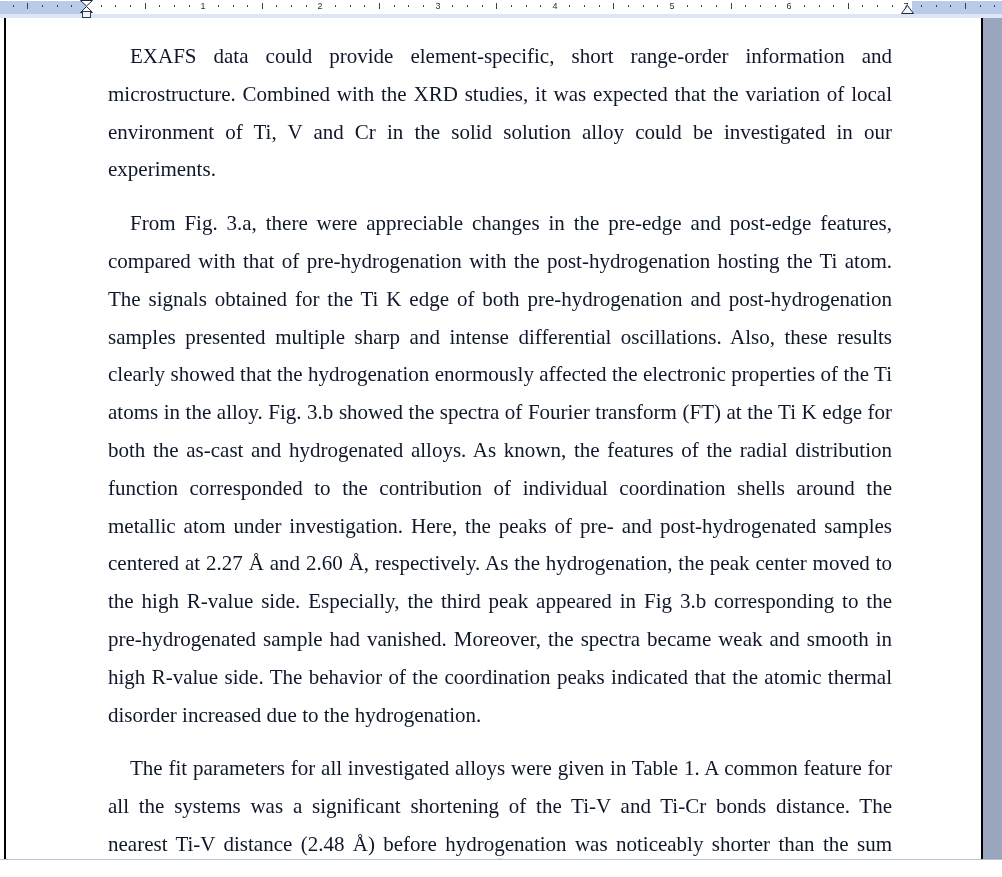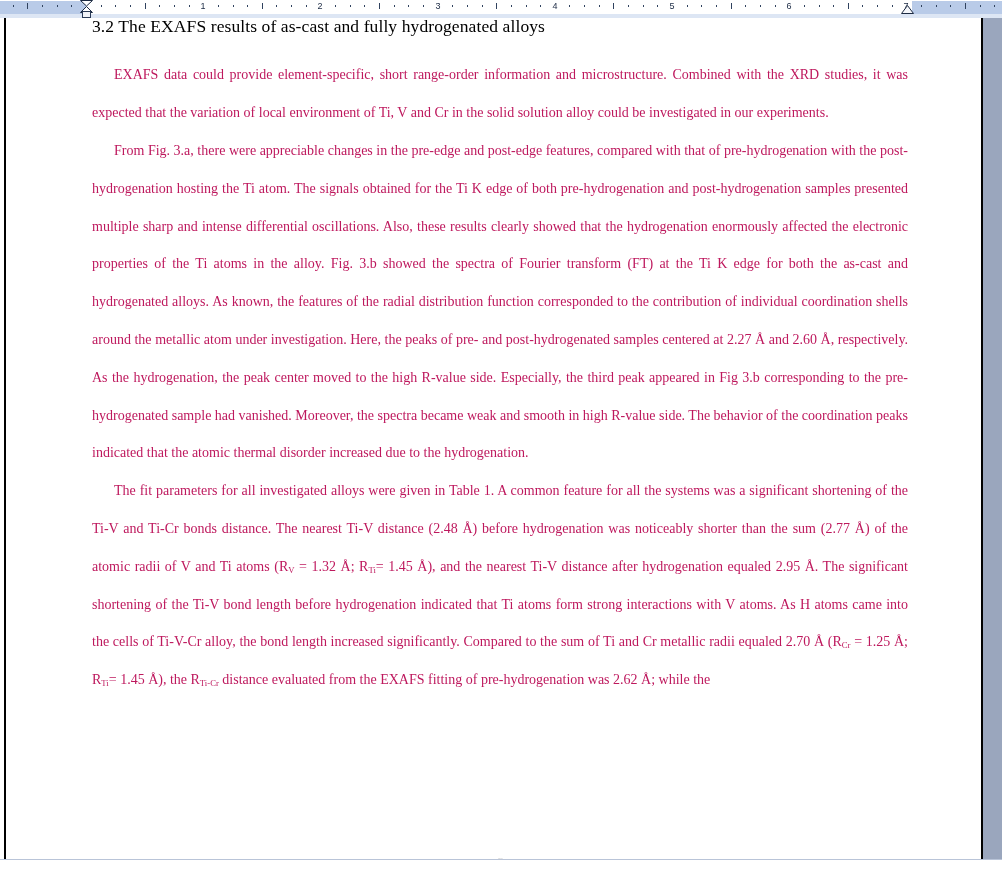--- a/index.html
+++ b/index.html
@@ -130,27 +130,27 @@
     font-size: 17.5px;
     font-weight: normal;
     line-height: 1.05;
     color: #000000;
     letter-spacing: 0.1px;
     white-space: nowrap;
     position: relative;
     top: -1px;
   }
   p.para {
-    margin: 0;
+    margin: 16px;
     padding: 0;
-    font-size: 14px;
+    font-size: 21px;
     line-height: 37.8px;
     text-align: justify;
     text-justify: inter-word;
-    color: #be185d;
+    color: #0f172a;
     text-indent: 22px;
   }
   p.para:first-of-type { margin-top: 20px; }
   sub {
     font-size: 0.62em;
     vertical-align: -0.22em;
     line-height: 0;
   }
   .page-number {
     position: absolute;
@@ -259,21 +259,20 @@
     </svg>
   </div>
 </div>
 
 <div id="page-frame">
   <div class="page-border-left"></div>
   <div class="page-border-right"></div>
   <div class="page-edge-shadow"></div>
 
   <div id="doc-body">
-    <h1 class="heading">3.2 The EXAFS results of as-cast and fully hydrogenated alloys</h1>
 
     <p class="para">EXAFS data could provide element-specific, short range-order information and microstructure. Combined with the XRD studies, it was expected that the variation of local environment of Ti, V and Cr in the solid solution alloy could be investigated in our experiments.</p>
 
     <p class="para">From Fig. 3.a, there were appreciable changes in the pre-edge and post-edge features, compared with that of pre-hydrogenation with the post-hydrogenation hosting the Ti atom. The signals obtained for the Ti K edge of both pre-hydrogenation and post-hydrogenation samples presented multiple sharp and intense differential oscillations. Also, these results clearly showed that the hydrogenation enormously affected the electronic properties of the Ti atoms in the alloy. Fig. 3.b showed the spectra of Fourier transform (FT) at the Ti K edge for both the as-cast and hydrogenated alloys. As known, the features of the radial distribution function corresponded to the contribution of individual coordination shells around the metallic atom under investigation. Here, the peaks of pre- and post-hydrogenated samples centered at 2.27 Å and 2.60 Å, respectively. As the hydrogenation, the peak center moved to the high R-value side. Especially, the third peak appeared in Fig 3.b corresponding to the pre-hydrogenated sample had vanished. Moreover, the spectra became weak and smooth in high R-value side. The behavior of the coordination peaks indicated that the atomic thermal disorder increased due to the hydrogenation.</p>
 
     <p class="para">The fit parameters for all investigated alloys were given in Table 1. A common feature for all the systems was a significant shortening of the Ti-V and Ti-Cr bonds distance. The nearest Ti-V distance (2.48 Å) before hydrogenation was noticeably shorter than the sum (2.77 Å) of the atomic radii of V and Ti atoms (R<sub>V</sub> = 1.32 Å; R<sub>Ti</sub>= 1.45 Å), and the nearest Ti-V distance after hydrogenation equaled 2.95 Å. The significant shortening of the Ti-V bond length before hydrogenation indicated that Ti atoms form strong interactions with V atoms. As H atoms came into the cells of Ti-V-Cr alloy, the bond length increased significantly. Compared to the sum of Ti and Cr metallic radii equaled 2.70 Å (R<sub>Cr</sub> = 1.25 Å; R<sub>Ti</sub>= 1.45 Å), the R<sub>Ti-Cr</sub> distance evaluated from the EXAFS fitting of pre-hydrogenation was 2.62 Å; while the</p>
   </div>
 
   <div class="page-number">2</div>
 

